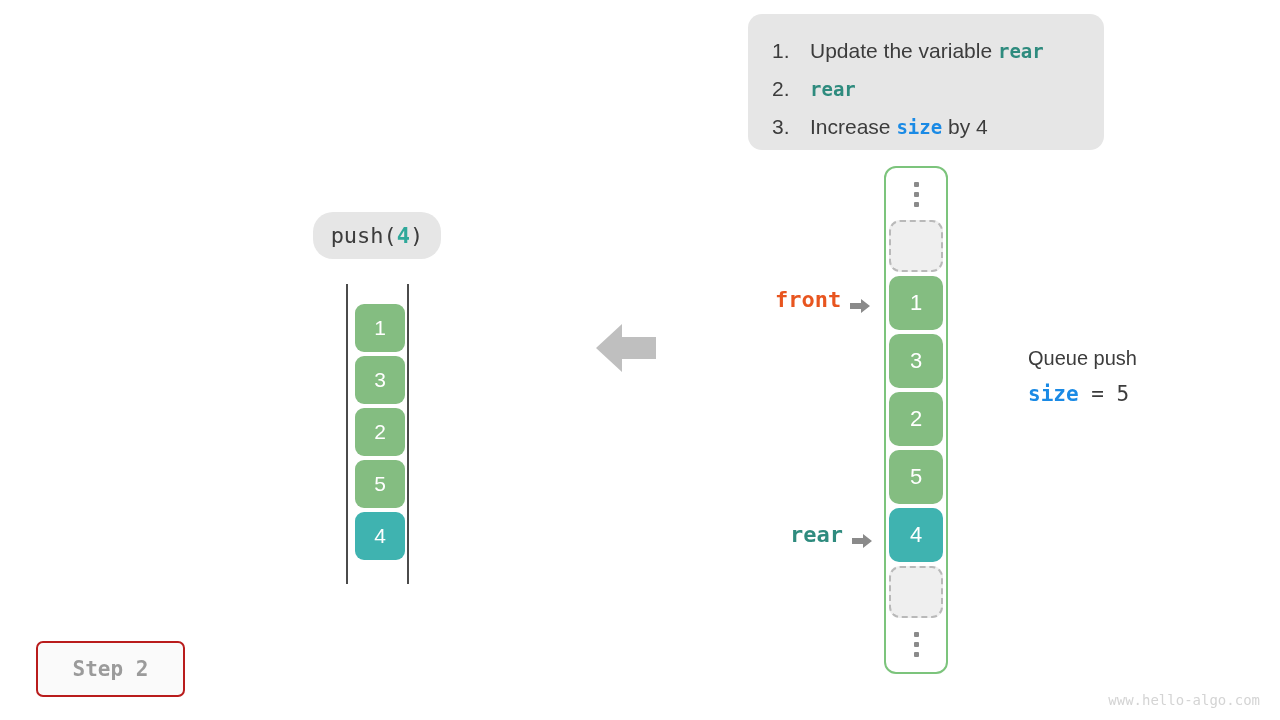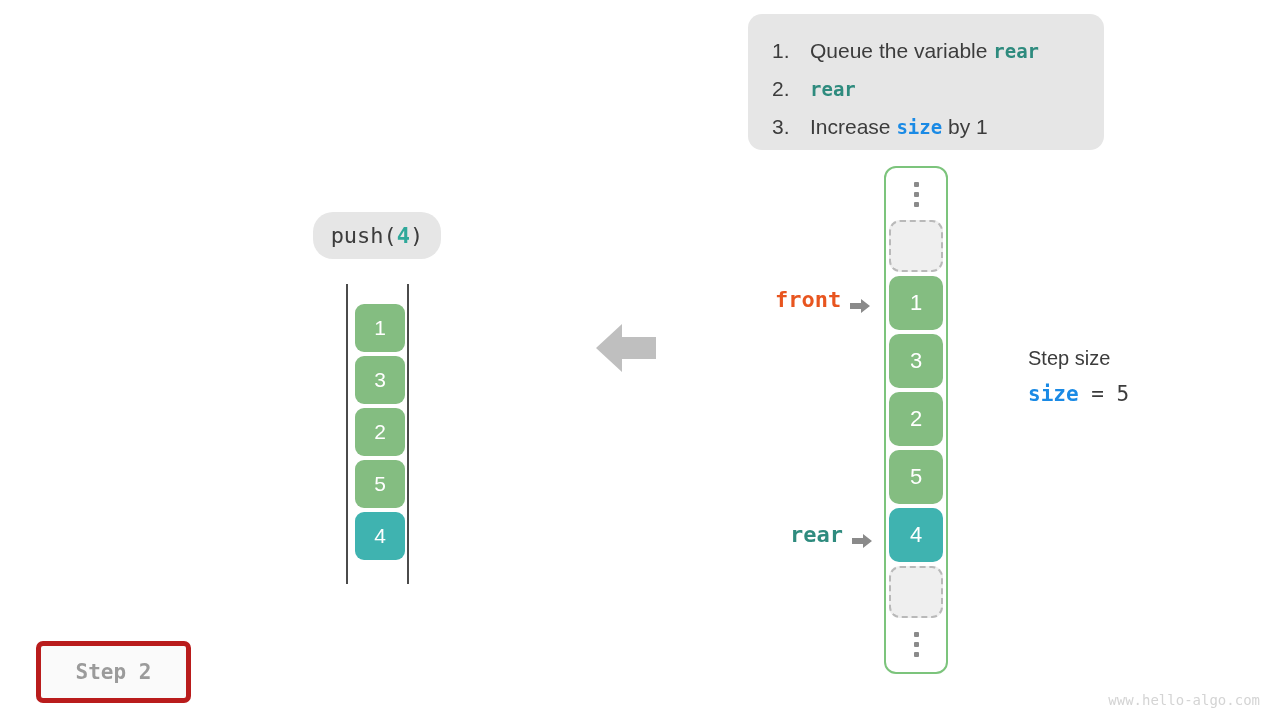--- a/index.html
+++ b/index.html
@@ -221,21 +221,21 @@
   #size-expr .var { color: #1a8ae5; font-weight: bold; }
 
   
   #step-badge {
     position: absolute;
     left: 36px;
     top: 641px;
     width: 145px;
     height: 52px;
     background: #fafafa;
-    border: 5px solid #b91c1c;
+    border: 2px solid #b91c1c;
     border-radius: 7px;
     display: flex;
     align-items: center;
     justify-content: center;
     font-family: "DejaVu Sans Mono", monospace;
     font-weight: bold;
     font-size: 21px;
     color: #9b9b9b;
     white-space: pre;
   }
@@ -251,32 +251,32 @@
   }
 </style>
 </head>
 <body>
 
 <div class="stage">
 
   <div id="instruction-card">
     <div class="instr-row">
       <span class="instr-num">1.</span>
-      <span>Queue the variable </span>
+      <span>Update the variable </span>
       <span class="mono teal-txt">rear</span>
     </div>
     <div class="instr-row">
       <span class="instr-num">2.</span>
       <span class="mono teal-txt">rear</span>
     </div>
     <div class="instr-row">
       <span class="instr-num">3.</span>
       <span>Increase </span>
       <span class="mono blue-txt">size</span>
-      <span> by 1</span>
+      <span> by 4</span>
     </div>
   </div>
 
   <div id="push-label"><span>push(</span><span class="arg">4</span><span>)</span></div>
 
   <div id="left-queue">
     <div class="rail left"></div>
     <div class="rail right"></div>
     <div id="left-cells">
       <div class="cell green">1</div>
@@ -327,21 +327,21 @@
   <div class="ptr" id="ptr-rear">
     <span>rear</span>
     <span class="ptr-arrow">
       <svg width="20" height="14" viewBox="0 0 20 14" xmlns="http://www.w3.org/2000/svg">
         <polygon points="0,4 11,4 11,0 20,7 11,14 11,10 0,10" fill="#8a8a8a"></polygon>
       </svg>
     </span>
   </div>
 
   <div id="size-readout">
-    <div id="size-title">Step size</div>
+    <div id="size-title">Queue push</div>
     <div id="size-expr"><span class="var">size</span><span> = </span><span>5</span></div>
   </div>
 
   <div id="step-badge">Step 2</div>
 
   <div id="watermark">www.hello-algo.com</div>
 
 </div>
 
 </body></html>

